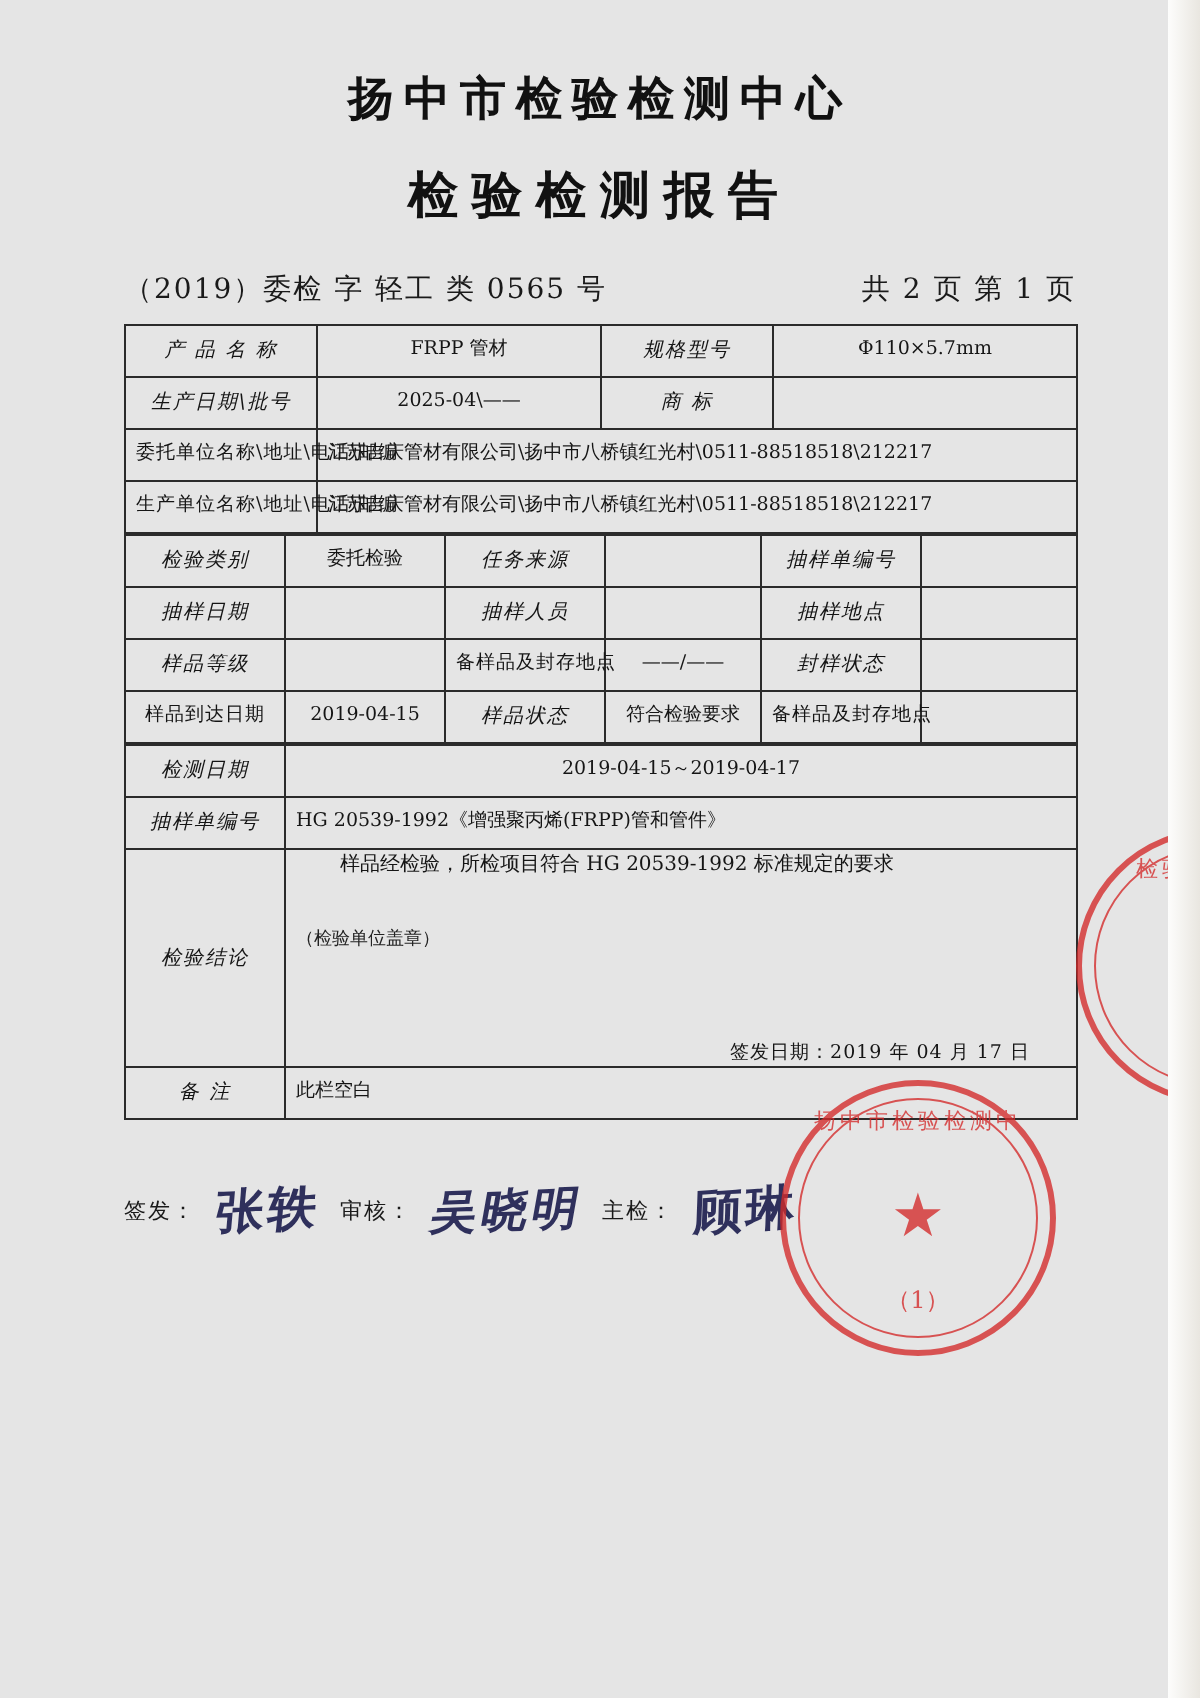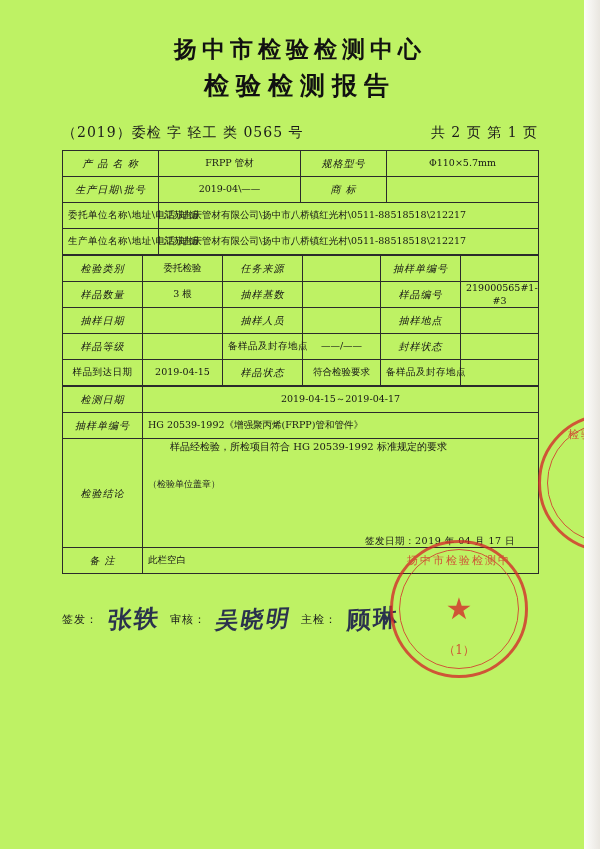--- a/index.html
+++ b/index.html
@@ -11,40 +11,40 @@
     width: 600px;
     height: 849px;
     position: relative;
     font-family: "DejaVu Sans", "Liberation Sans", sans-serif;
     color: #1a1a1a;
     overflow: hidden;
   }
   .page {
     position: absolute;
     inset: 0;
-    background: #bef264;
+    background: #e5e5e5;
   }
   
   .title-block {
     text-align: center;
     padding-top: 34px;
   }
   .title-main {
     font-family: "DejaVu Serif", "Liberation Serif", serif;
     font-size: 23px;
     font-weight: bold;
     letter-spacing: 5px;
     color: #111;
   }
   .title-sub {
     font-family: "DejaVu Serif", "Liberation Serif", serif;
     font-size: 25px;
     font-weight: bold;
     letter-spacing: 7px;
-    margin-top: 4px;
+    margin-top: 16px;
     color: #111;
   }
   .meta-row {
     display: flex;
     justify-content: space-between;
     align-items: flex-start;
     margin: 22px 62px 8px 62px;
     font-size: 14px;
     font-family: "DejaVu Serif", "Liberation Serif", serif;
     letter-spacing: 1px;
@@ -224,21 +224,21 @@
       </colgroup>
       <tbody>
         <tr>
           <td class="lbl">产 品 名 称</td>
           <td class="val">FRPP 管材</td>
           <td class="lbl">规格型号</td>
           <td class="val">Φ110×5.7mm</td>
         </tr>
         <tr>
           <td class="lbl">生产日期\批号</td>
-          <td class="val">2019-04\——</td>
+          <td class="val">2025-04\——</td>
           <td class="lbl">商    标</td>
           <td class="val"></td>
         </tr>
         <tr class="row-tall">
           <td class="lbl-wide">委托单位名称\地址\电话\邮编</td>
           <td class="val-left" colspan="3">江苏吉庆管材有限公司\扬中市八桥镇红光村\0511-88518518\212217</td>
         </tr>
         <tr class="row-tall">
           <td class="lbl-wide">生产单位名称\地址\电话\邮编</td>
           <td class="val-left" colspan="3">江苏吉庆管材有限公司\扬中市八桥镇红光村\0511-88518518\212217</td>
@@ -256,28 +256,20 @@
           <col style="width:78px">
       </colgroup>
       <tbody>
         <tr class="row-tall">
           <td class="lbl">检验类别</td>
           <td class="val">委托检验</td>
           <td class="lbl">任务来源</td>
           <td class="val"></td>
           <td class="lbl">抽样单编号</td>
           <td class="val"></td>
-        </tr>
-        <tr class="row-tall">
-          <td class="lbl">样品数量</td>
-          <td class="val">3 根</td>
-          <td class="lbl">抽样基数</td>
-          <td class="val"></td>
-          <td class="lbl">样品编号</td>
-          <td class="val">219000565#1-#3</td>
         </tr>
         <tr class="row-tall">
           <td class="lbl">抽样日期</td>
           <td class="val"></td>
           <td class="lbl">抽样人员</td>
           <td class="val"></td>
           <td class="lbl">抽样地点</td>
           <td class="val"></td>
         </tr>
         <tr class="row-tall">

